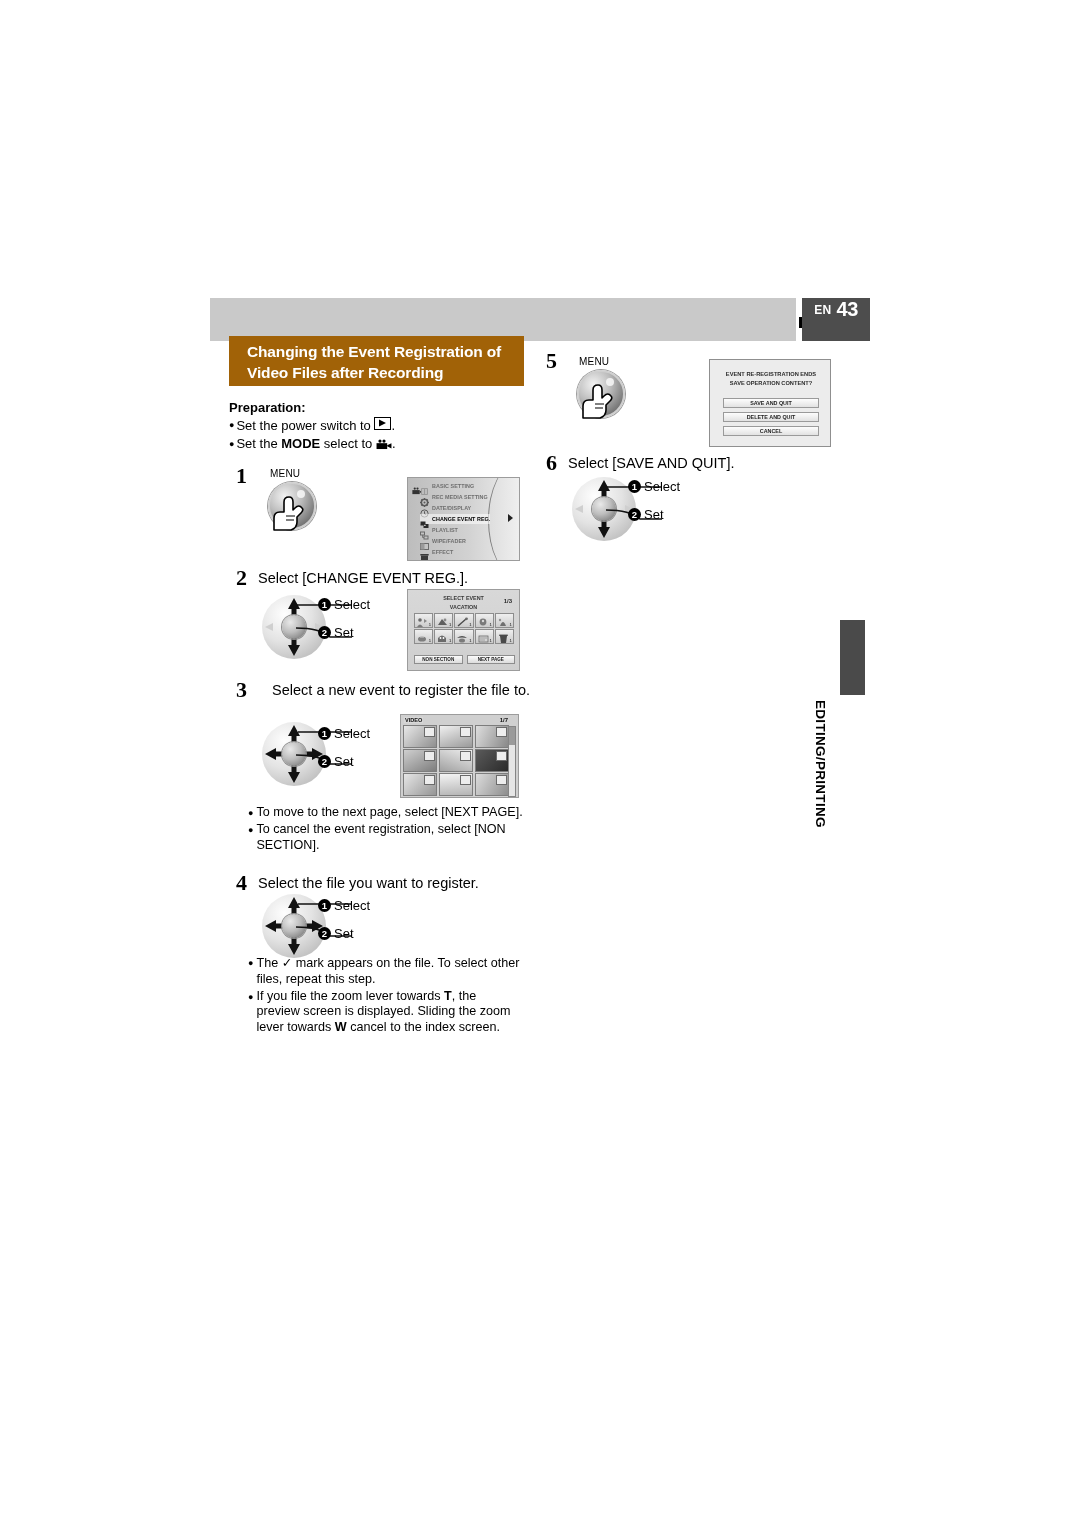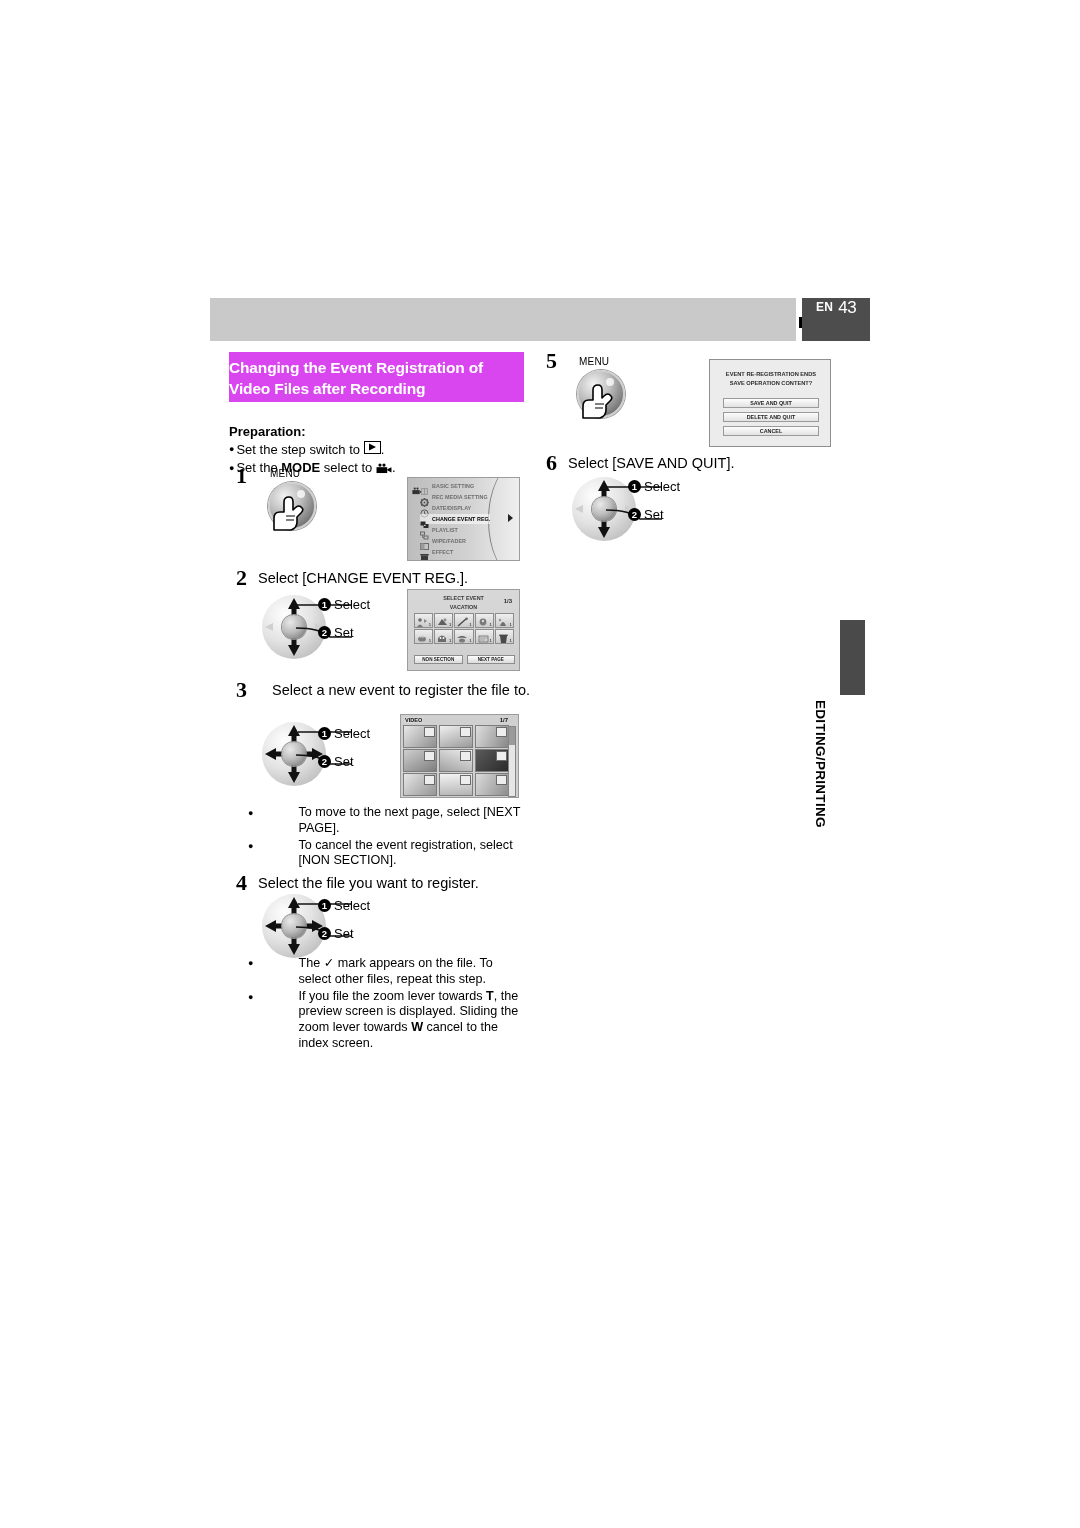--- a/index.html
+++ b/index.html
@@ -18,30 +18,30 @@
   
   .header{position:absolute;left:210px;top:298px;width:660px;height:59px;}
   .header-bar{position:absolute;left:0;top:0;width:586px;height:43px;background:#c9c9c9;}
   .header-icons{position:absolute;right:0;top:0;width:586px;height:43px;display:flex;
                 align-items:center;justify-content:flex-end;padding-right:10px;box-sizing:border-box;gap:7px;}
   .icon-video{width:30px;height:19px;}
   .icon-photo{width:25px;height:20px;}
   .page-badge{position:absolute;left:592px;top:0;width:68px;height:43px;background:#4d4d4d;
               color:#fff;display:flex;align-items:baseline;justify-content:center;gap:5px;}
   .page-badge .en{font-size:12px;font-weight:bold;letter-spacing:.3px;position:relative;top:-2px;}
-  .page-badge .num{font-size:17px;font-weight:normal;letter-spacing:-.5px;}
-
-  
-  .title-banner{position:absolute;left:229px;top:352px;width:295px;height:50px;background:#d946ef;color:#fff;
-                box-sizing:border-box;padding:5px 0 0 0;}
+  .page-badge .num{font-size:20px;font-weight:bold;letter-spacing:-.5px;}
+
+  
+  .title-banner{position:absolute;left:229px;top:336px;width:295px;height:50px;background:#a16207;color:#fff;
+                box-sizing:border-box;padding:5px 0 0 18px;}
   .title-banner div{font-size:15.5px;font-weight:bold;line-height:21px;letter-spacing:-.15px;
                     font-family:"Liberation Sans", sans-serif;}
 
   
-  .prep{position:absolute;left:229px;top:424px;width:300px;}
+  .prep{position:absolute;left:229px;top:400px;width:300px;}
   .prep h4{margin:0;font-size:13px;font-weight:bold;line-height:16px;}
   .prep .li{font-size:13px;line-height:16.5px;margin-top:1px;display:flex;align-items:flex-start;}
   .prep .li .b{font-size:9px;line-height:17px;margin-right:2px;}
   .inl{display:inline-block;vertical-align:-2px;}
   .boxicon{display:inline-block;border:1.4px solid #000;padding:0 2px;line-height:10px;height:11px;
            vertical-align:0px;box-sizing:content-box;}
   .boxicon svg{display:block;}
 
   
   .stepnum{position:absolute;font-size:22px;font-weight:bold;font-family:"Liberation Serif",serif;}
@@ -115,21 +115,21 @@
   .dlg .msg{position:absolute;left:4px;top:10px;width:114px;text-align:center;font-size:5.7px;
      line-height:8.5px;color:#2b2b2b;font-weight:bold;}
   .dlgbtn{position:absolute;left:13px;width:96px;height:9.5px;background:linear-gradient(180deg,#fdfdfd,#e2e2e2);
      border:.6px solid #9a9a9a;font-size:5.4px;display:flex;align-items:center;justify-content:center;
      color:#1e1e1e;box-sizing:border-box;font-weight:bold;}
 
   
   .blist{position:absolute;width:282px;}
   .blist .li{font-size:12.6px;line-height:15.8px;display:flex;align-items:flex-start;margin-bottom:1px;}
   .blist .li .b{font-size:9px;line-height:16px;margin-right:3px;flex:0 0 auto;}
-  .blist .li .tx{flex:1;margin-left:42px;}
+  .blist .li .tx{flex:1;}
   b.kbd{font-weight:bold;}
 
   
   .sidetab{position:absolute;left:840px;top:620px;width:25px;height:75px;background:#4a4a4a;}
   .sidelabel{position:absolute;left:828px;top:700px;width:220px;height:20px;
      transform:rotate(90deg);transform-origin:left top;
      font-size:13.5px;font-weight:bold;letter-spacing:.3px;color:#000;}
 </style>
 </head>
 <body>
@@ -158,21 +158,21 @@
 
   <div class="title-banner">
     <div>Changing the Event Registration of</div>
     <div>Video Files after Recording</div>
   </div>
 
   <div class="prep">
     <h4>Preparation:</h4>
     <div class="li">
       <span class="b">●</span>
-      <span><span>Set the step switch to </span><span class="boxicon"><svg width="11" height="10" viewBox="0 0 11 10">
+      <span><span>Set the power switch to </span><span class="boxicon"><svg width="11" height="10" viewBox="0 0 11 10">
               <path d="M2 1.5L9 5 2 8.5z" fill="#000"></path>
             </svg></span><span>.</span></span>
     </div>
     <div class="li">
       <span class="b">●</span>
       <span><span>Set the </span><b>MODE</b><span> select to </span><span class="inl"><svg width="16" height="11" viewBox="0 0 30 19">
               <circle cx="7.5" cy="3" r="3" fill="#000"></circle>
               <circle cx="15" cy="3" r="3" fill="#000"></circle>
               <path d="M1 7h20v11H1z" fill="#000"></path>
               <path d="M21 11l8-4v10l-8-4z" fill="#000"></path>

